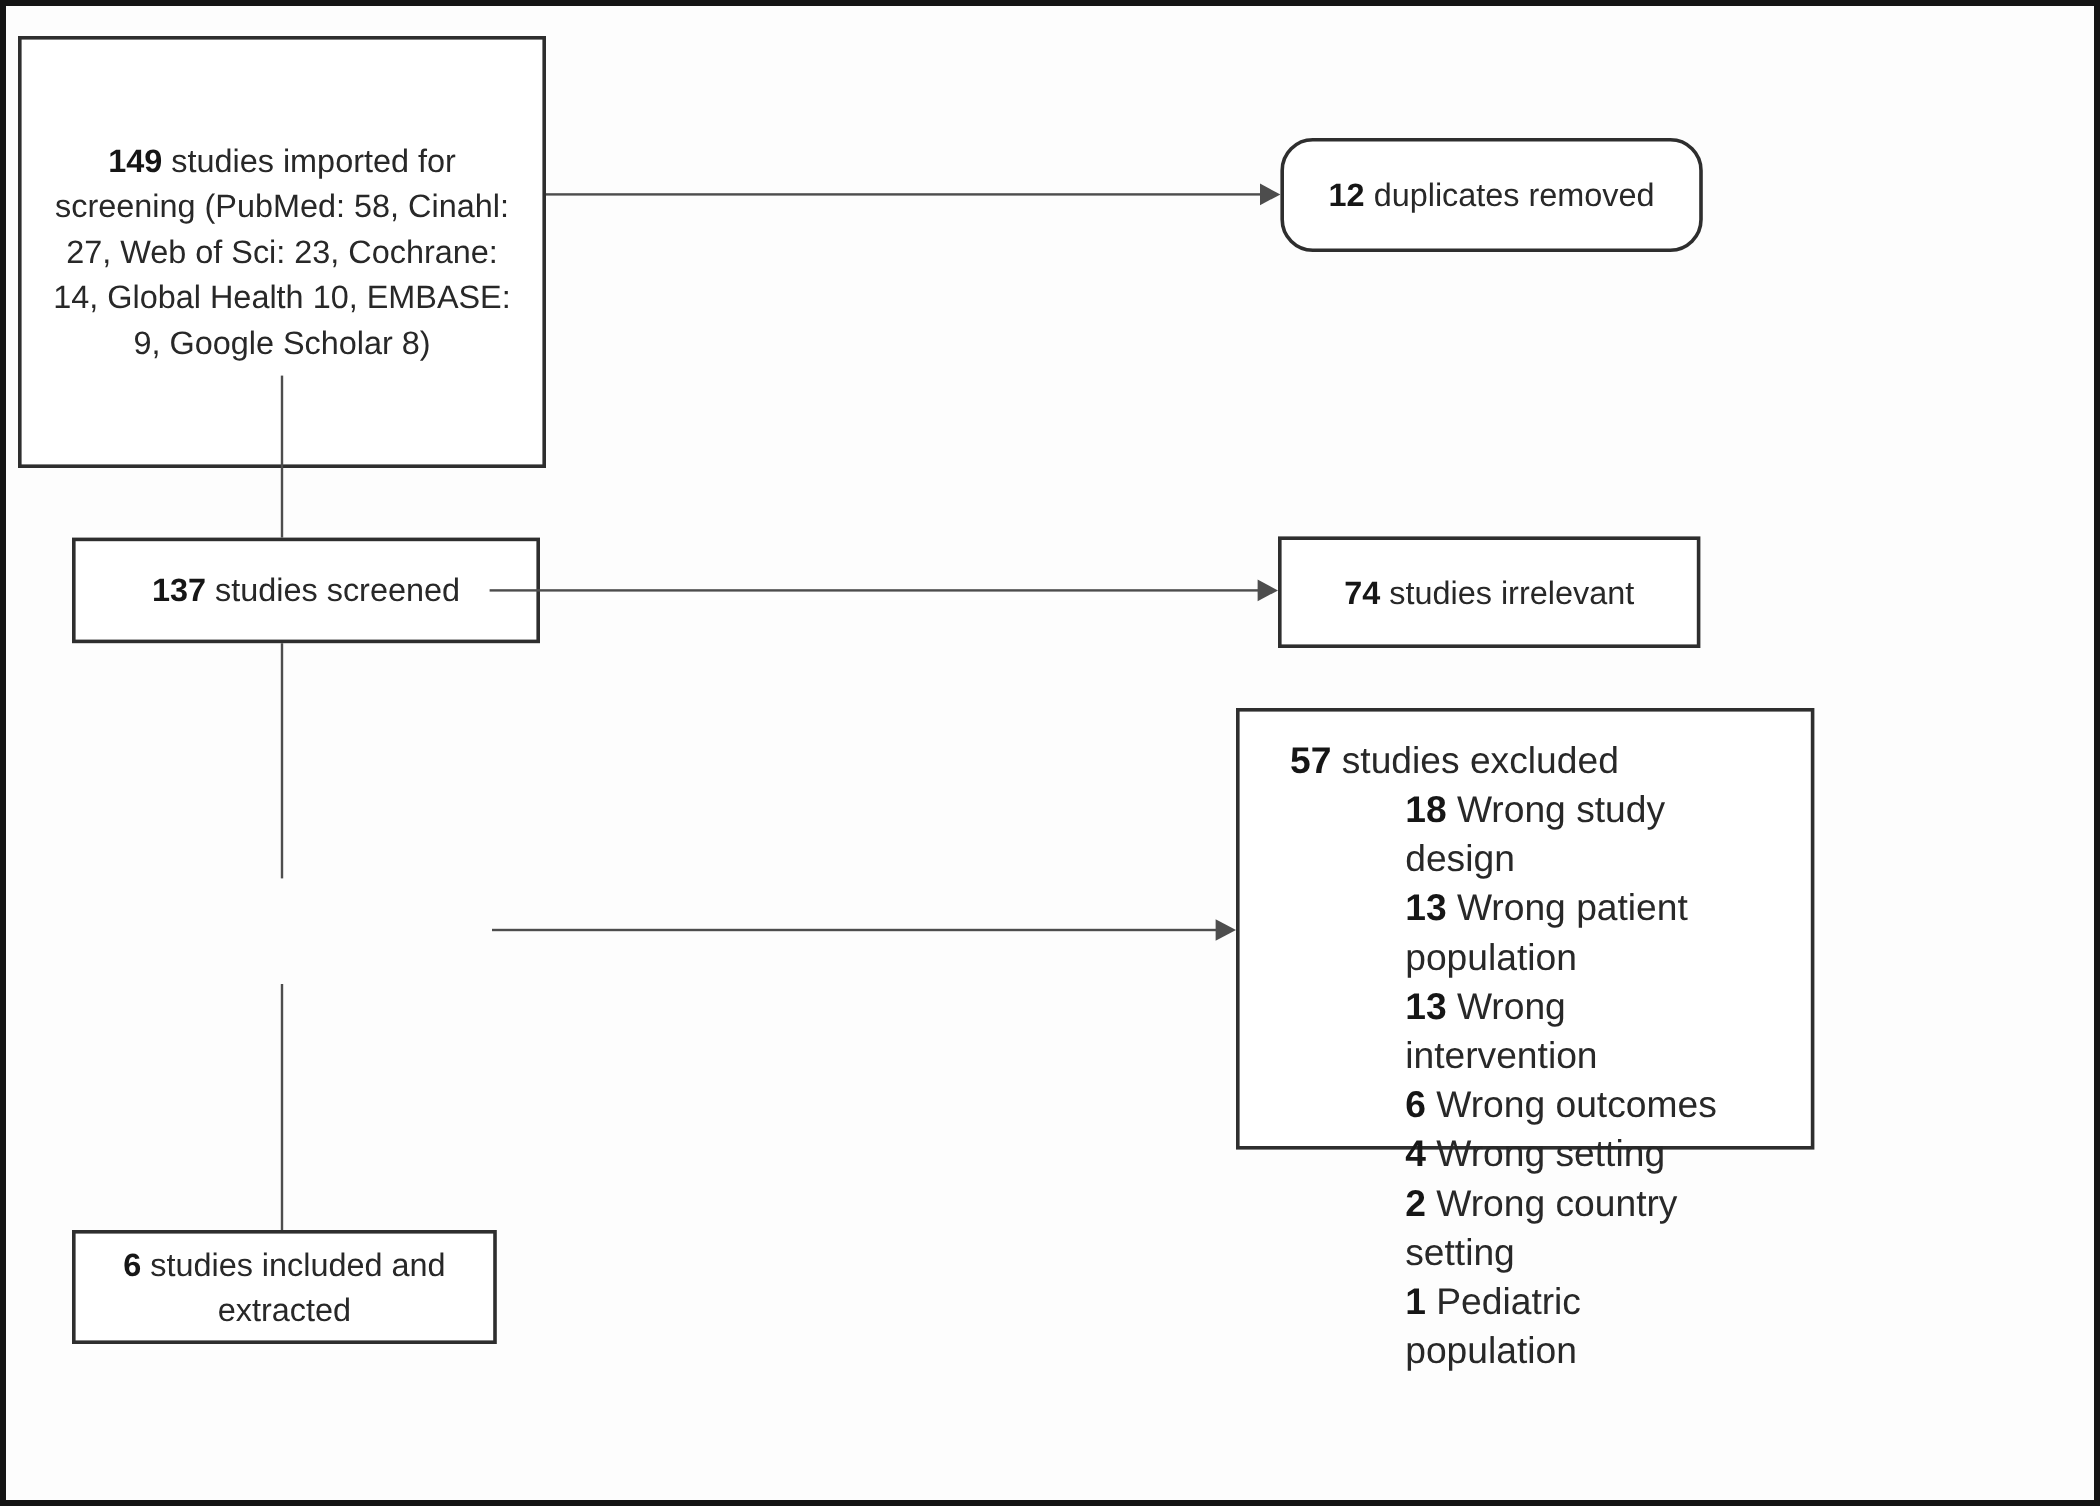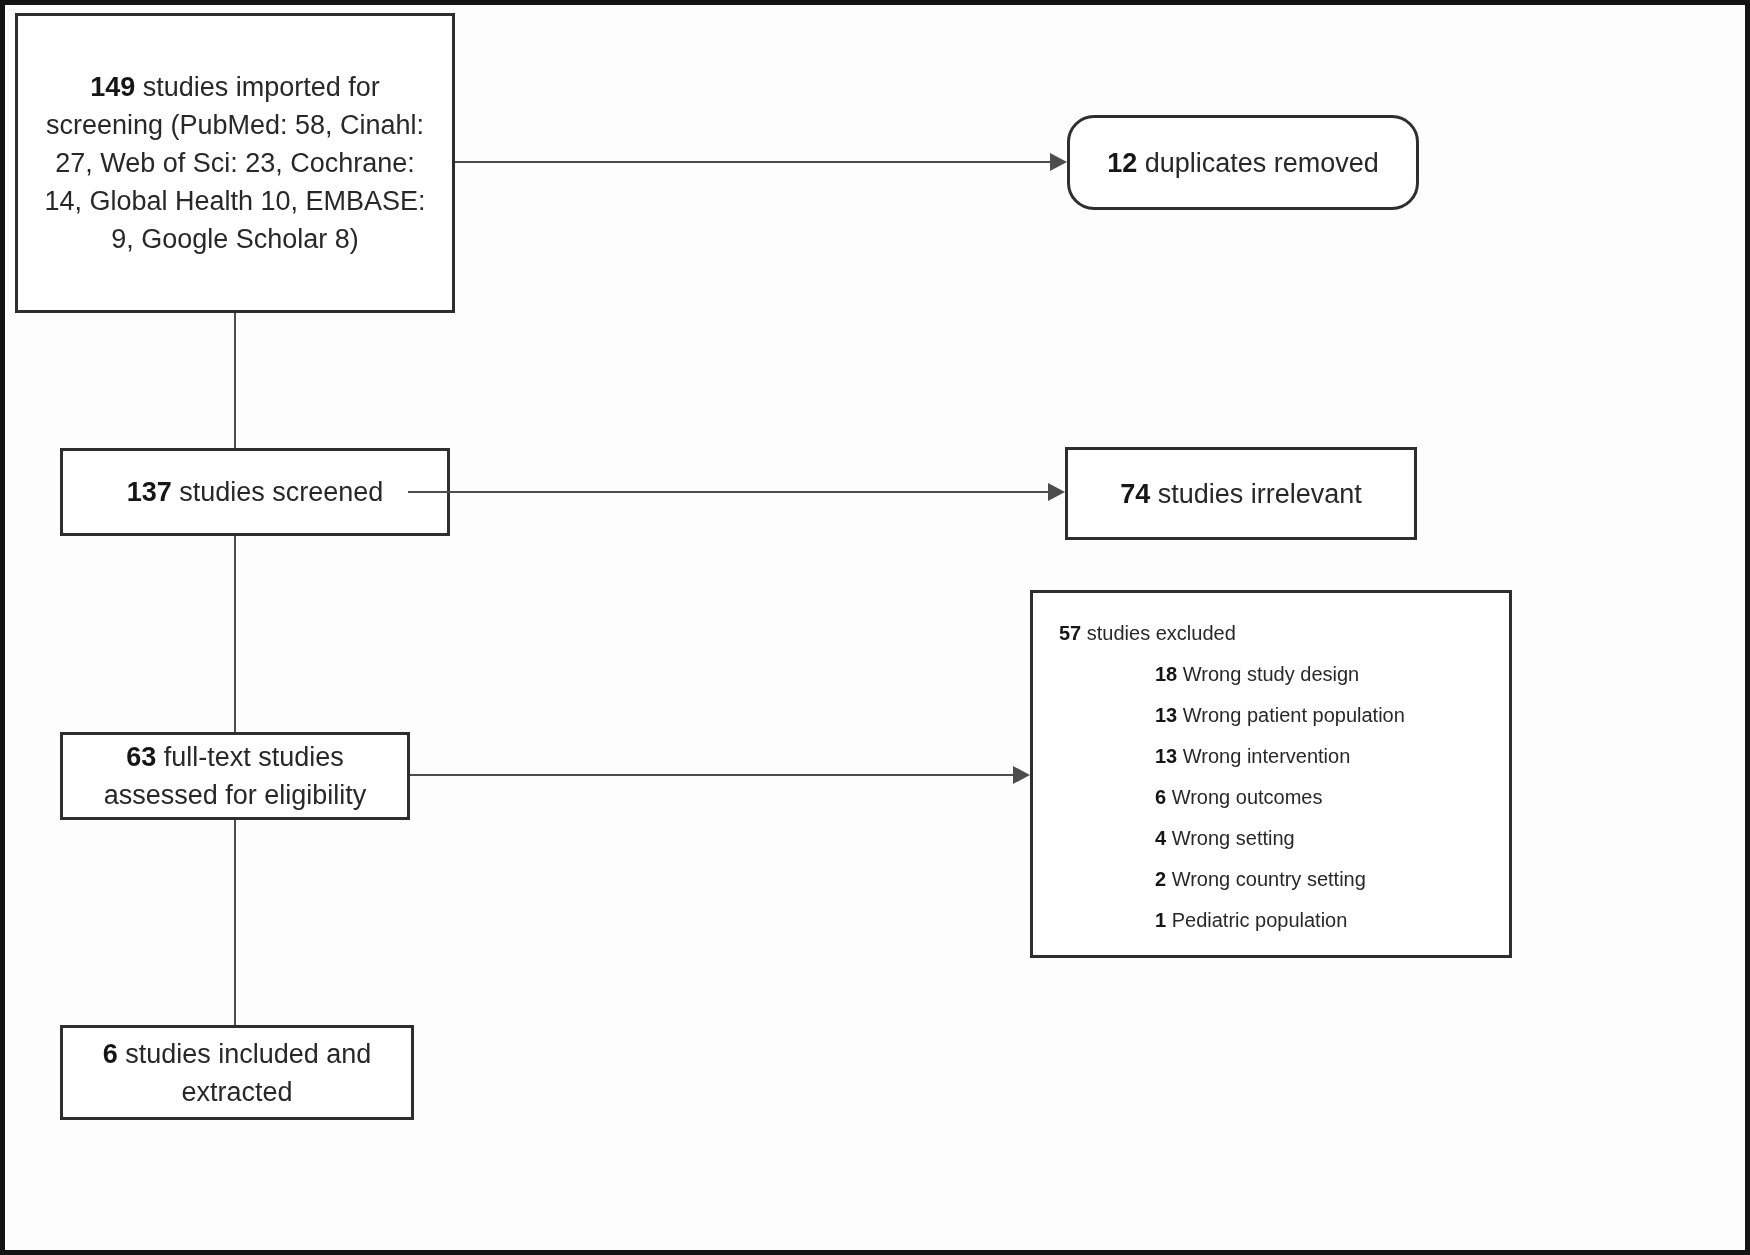--- a/index.html
+++ b/index.html
@@ -36,22 +36,22 @@
   }
   .box b { font-weight: bold; color: #161616; }
 
   
   .box.left-align {
     align-items: flex-start;
     justify-content: flex-start;
     text-align: left;
   }
   .excluded-content {
-    padding: 20px 26px;
-    font-size: 20px;
+    padding: 20px 42px;
+    font-size: 31px;
     line-height: 41px;
   }
   .reason { margin-left: 96px; }
 
   .hline {
     position: absolute;
     height: 2px;
     background: #4d4d4d;
   }
   .vline {
@@ -62,21 +62,21 @@
   .arrowhead {
     position: absolute;
     width: 0;
     height: 0;
     border-top: 9px solid transparent;
     border-bottom: 9px solid transparent;
     border-left: 17px solid #4d4d4d;
   }
 
   
-  #box-imported    { left: 10px;   top: 8px;    width: 440px; height: 300px; }
+  #box-imported    { left: 10px;   top: 25px;    width: 440px; height: 360px; }
   #box-duplicates  { left: 1062px; top: 110px;  width: 352px; height: 95px; border-radius: 27px;  }
   #box-screened    { left: 55px;   top: 443px;  width: 390px; height: 88px;  }
   #box-irrelevant  { left: 1060px; top: 442px;  width: 352px; height: 93px; align-items: center;  }
   #box-excluded    { left: 1025px; top: 585px;  width: 482px; height: 368px; }
   #box-eligibility { left: 55px;   top: 727px;  width: 350px; height: 88px;  }
   #box-included    { left: 55px;   top: 1020px; width: 354px; height: 95px;  }
 
   
   #arrow1-line { left: 450px; top: 156px; width: 596px; }
   #arrow1-head { left: 1045px; top: 148px; }
@@ -115,23 +115,20 @@
       <div class="reason"><b>18</b><span> Wrong study design</span></div>
       <div class="reason"><b>13</b><span> Wrong patient population</span></div>
       <div class="reason"><b>13</b><span> Wrong intervention</span></div>
       <div class="reason"><b>6</b><span> Wrong outcomes</span></div>
       <div class="reason"><b>4</b><span> Wrong setting</span></div>
       <div class="reason"><b>2</b><span> Wrong country setting</span></div>
       <div class="reason"><b>1</b><span> Pediatric population</span></div>
     </div>
   </div>
 
-  <div class="box" id="box-eligibility">
-    <p class="txt"><b>63</b><span> full-text studies assessed for eligibility</span></p>
-  </div>
 
   <div class="box" id="box-included">
     <p class="txt"><b>6</b><span> studies included and extracted</span></p>
   </div>
 
   <div class="hline" id="arrow1-line"></div>
   <div class="arrowhead" id="arrow1-head"></div>
 
   <div class="hline" id="arrow2-line"></div>
   <div class="arrowhead" id="arrow2-head"></div>

